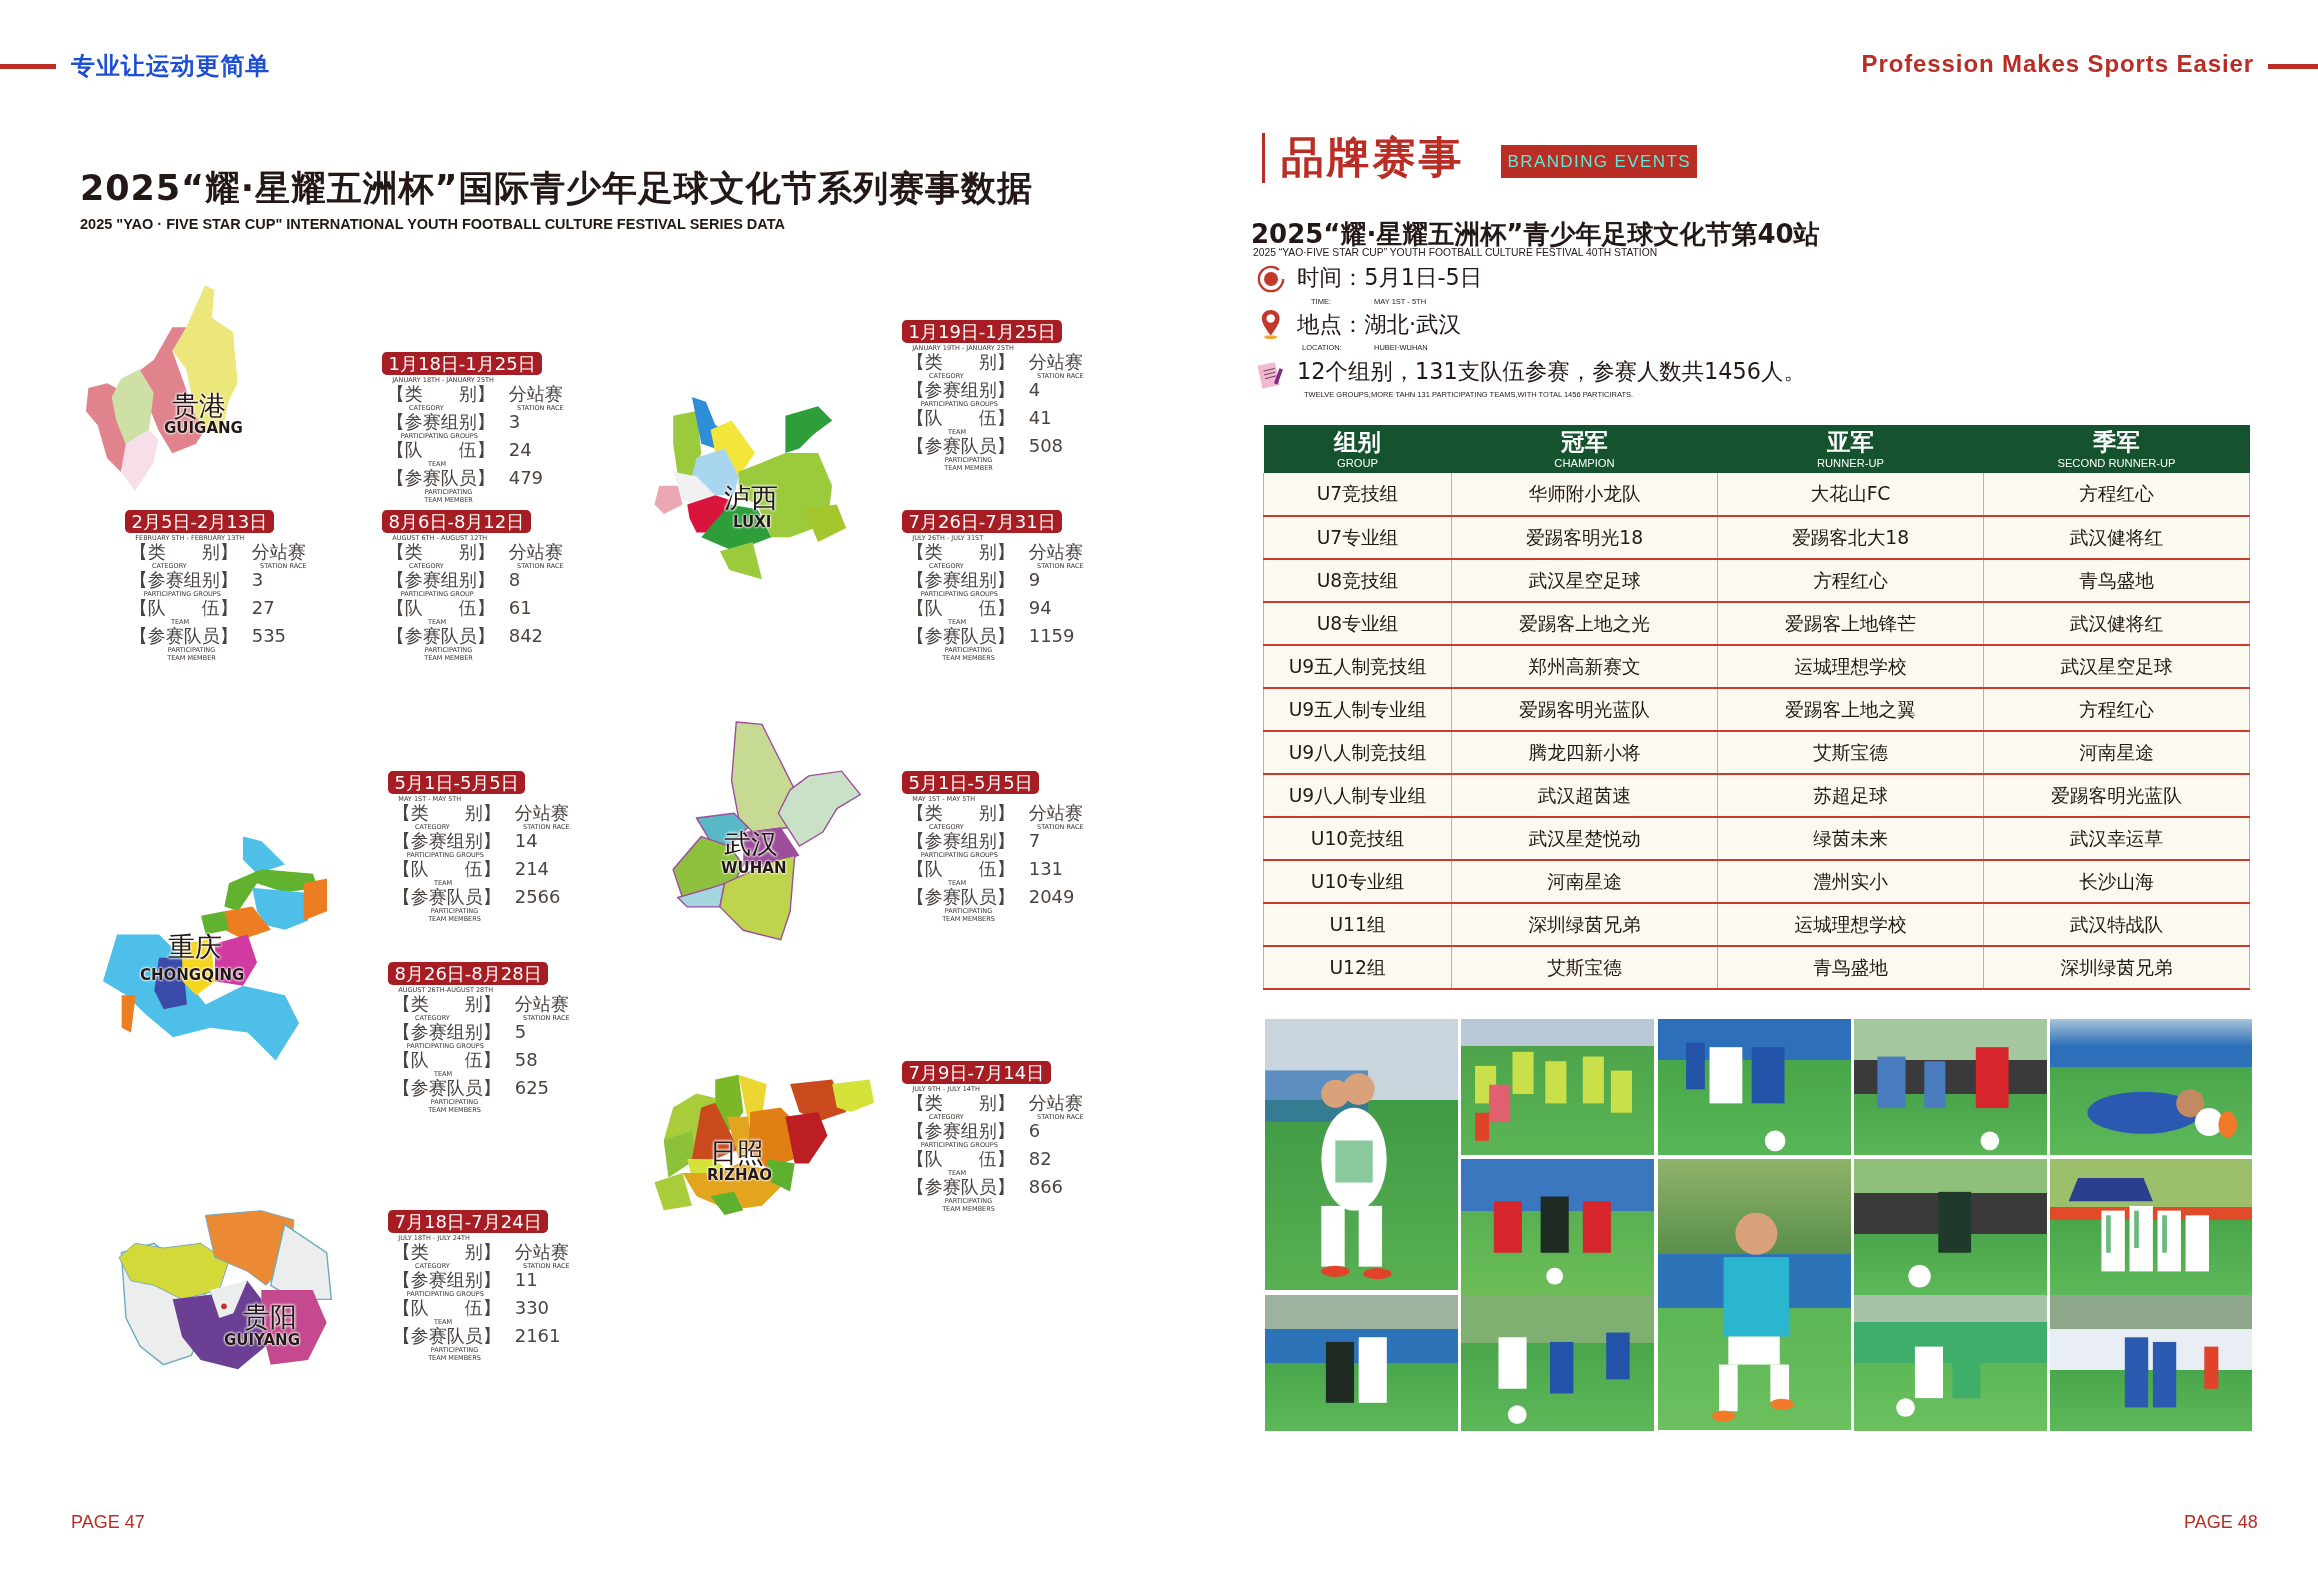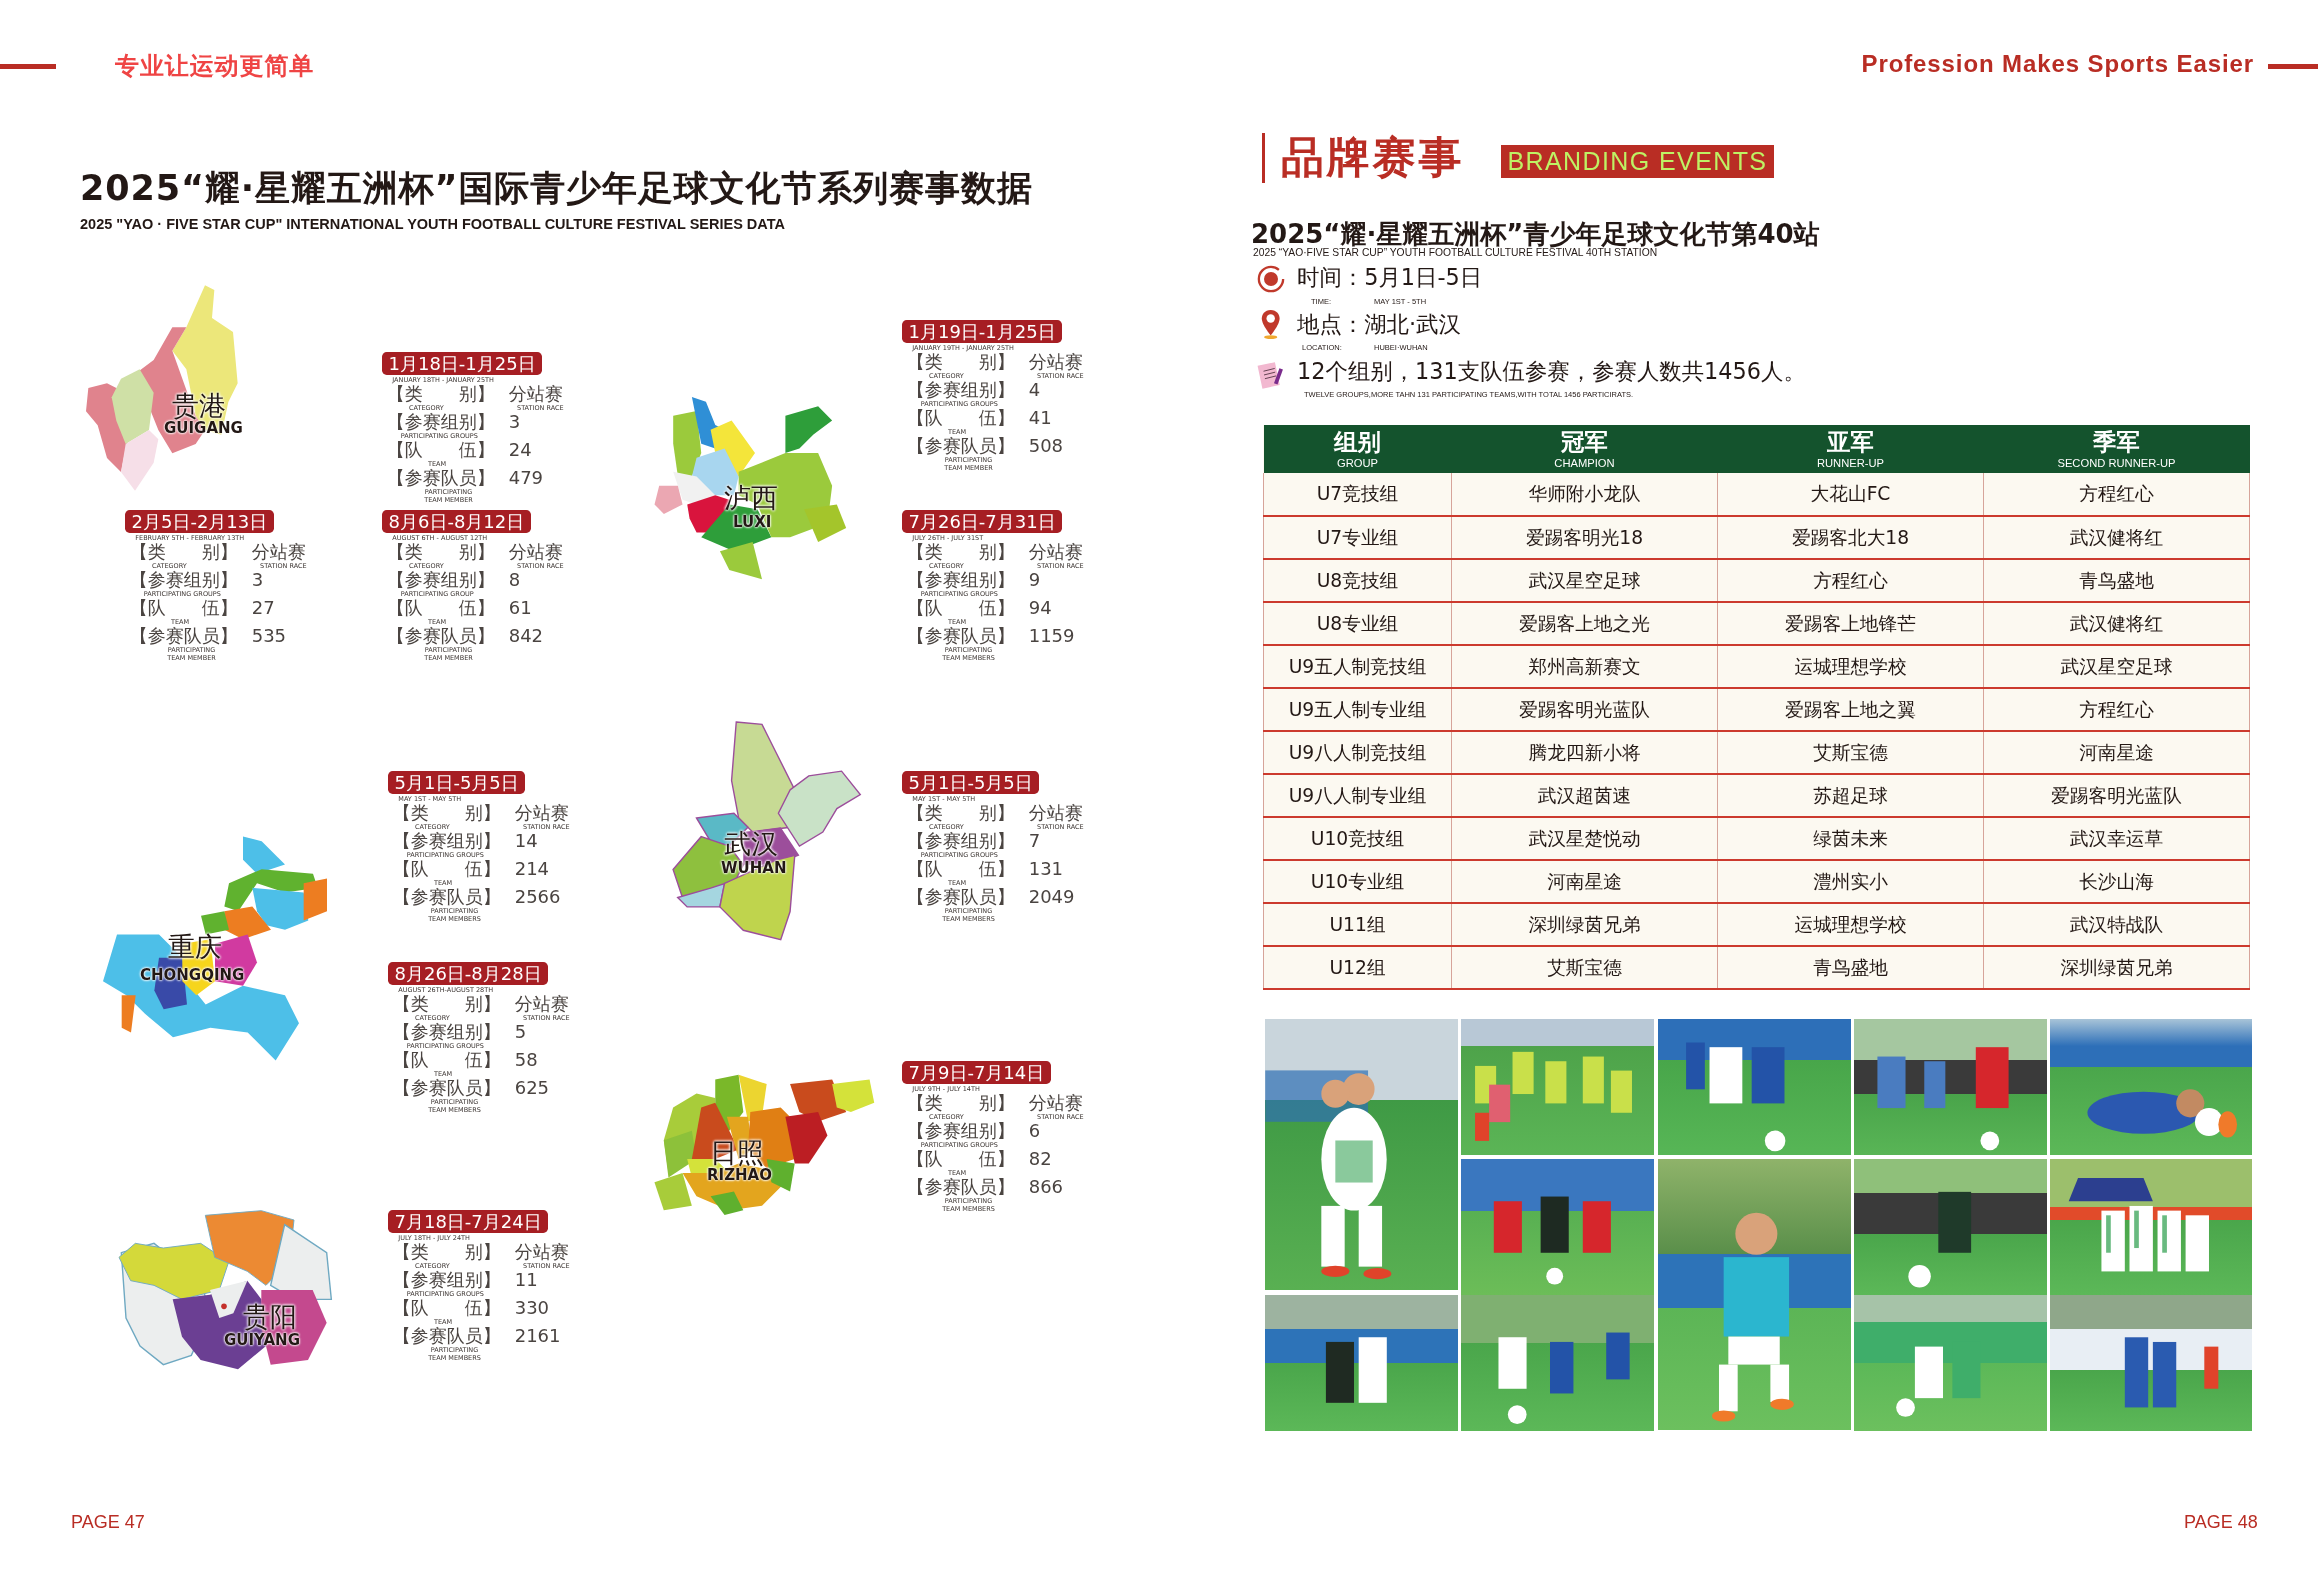--- a/index.html
+++ b/index.html
@@ -3,21 +3,21 @@
 <meta charset="utf-8">
 <style>
   * { box-sizing: border-box; margin: 0; padding: 0; }
   html, body { width: 2319px; height: 1584px; background: #ffffff; overflow: hidden; }
   body { position: relative; font-family: "DejaVu Sans", "Liberation Sans", sans-serif; color: #231815; }
   .abs { position: absolute; }
   .red { color: #b92d24; }
 
   
   .tag-left-line { left: 0; top: 64px; width: 56px; height: 4.7px; background: #b92d24; }
-  .tag-left { left: 71px; top: 50px; font-size: 24px; font-weight: bold; color: #ef4444; letter-spacing: 0.9px; margin-left: 44px; }
+  .tag-left { left: 71px; top: 50px; font-size: 24px; font-weight: bold; color: #1d4ed8; letter-spacing: 0.9px; }
   .tag-right { right: 65px; top: 50px; font-size: 24px; font-weight: bold; color: #b92d24; font-family: "Liberation Sans", sans-serif; letter-spacing: 0.9px; }
   .tag-right-line { right: 0; top: 64px; width: 51px; height: 4.7px; background: #b92d24; }
 
   
   .left-title { left: 80px; top: 165px; font-size: 35px; font-weight: bold; color: #231815; letter-spacing: 0.9px; white-space: nowrap; }
   .left-subtitle { left: 80px; top: 216px; font-size: 14.5px; font-weight: bold; color: #231815; font-family: "Liberation Sans", sans-serif; white-space: nowrap; }
 
   
   .info { width: 196px; color: #4a4441; }
   .date-pill { display: inline-block; background: #a61e23; color: #fff; border-radius: 4.7px; padding: 0.9px 6.5px; font-size: 18px; line-height: 21.5px; white-space: nowrap; }
@@ -33,21 +33,21 @@
   .sub.mem { margin-left: 36px; text-align: center; width: 61px; }
 
   
   .map { position: absolute; }
   .map-label-cn { position: absolute; font-size: 27px; color: #231815; text-shadow: 0 0 2.8px #fff, 0 0 2.8px #fff, 0 0 2.8px #fff; white-space: nowrap; }
   .map-label-en { position: absolute; font-size: 15px; font-weight: bold; color: #231815; text-shadow: 0 0 2.3px #fff, 0 0 2.3px #fff, 0 0 2.3px #fff; white-space: nowrap; }
 
   
   .brand-bar { left: 1262px; top: 133px; width: 2.8px; height: 50px; background: #b92d24; }
   .brand-cn { left: 1281px; top: 129px; font-size: 43px; font-weight: bold; color: #b92d24; letter-spacing: 2.8px; }
-  .brand-en { left: 1501px; top: 145px; background: #b92d24; color: #bef264; font-size: 25px; padding: 0 6.5px; line-height: 33px; letter-spacing: 1.4px; font-family: "Liberation Sans", sans-serif; }
+  .brand-en { left: 1501px; top: 145px; background: #b92d24; color: #5eead4; font-size: 17px; padding: 0 6.5px; line-height: 33px; letter-spacing: 1.4px; font-family: "Liberation Sans", sans-serif; }
 
   .ev-title { left: 1251px; top: 217px; font-size: 26px; font-weight: bold; white-space: nowrap; }
   .ev-subtitle { left: 1253px; top: 247px; font-size: 10.3px; white-space: nowrap; font-family: "Liberation Sans", sans-serif; }
 
   .meta-icon { position: absolute; }
   .meta-cn { position: absolute; font-size: 22.4px; white-space: nowrap; }
   .meta-en { position: absolute; font-size: 7.5px; white-space: nowrap; font-family: "Liberation Sans", sans-serif; }
 
   
   .results { position: absolute; left: 1263px; top: 425px; width: 987px; border-collapse: collapse; background: #fcf9f1; }

